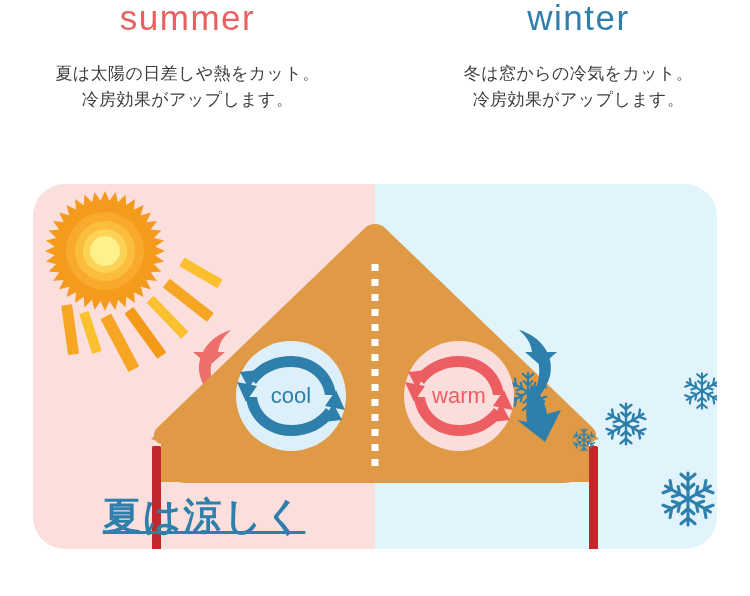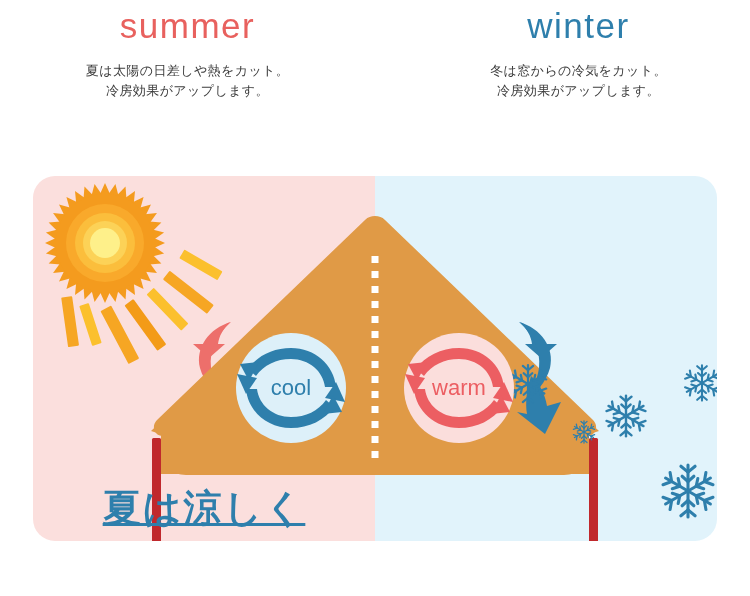--- a/index.html
+++ b/index.html
@@ -14,40 +14,40 @@
 
   
   .headers{position:absolute;left:0;top:0;width:750px;height:175px;}
   .hcol{position:absolute;top:0;width:375px;height:175px;text-align:center;}
   .hcol.left{left:0;}
   .hcol.right{left:391px;}
   .season{
     font-size:35px;
     font-weight:400;
     letter-spacing:1.5px;
-    margin:8px;
+    margin:0;
     line-height:1;
   }
   .season.summer{color:#E8615E;}
   .season.winter{color:#2E7FAC;}
   .subline{
-    font-size:13px;
+    font-size:17px;
     color:#3b3b3b;
     line-height:1.55;
-    margin:4px;
+    margin:16px;
     padding-top:10px;
     letter-spacing:0.4px;
   }
 
   
   .panel{
     position:absolute;
-    left:33px;top:176px;
+    left:33px;top:184px;
     width:684px;height:365px;
-    border-radius:22px;
+    border-radius:32px;
     overflow:hidden;
   }
   .half{position:absolute;top:0;width:50%;height:100%;}
   .half.summer{left:0;background:#FBDFDD;}
   .half.winter{left:50%;background:#E1F3FB;}
 
   .bottomlabel{
     position:absolute;
     bottom:14px;
     width:50%;

